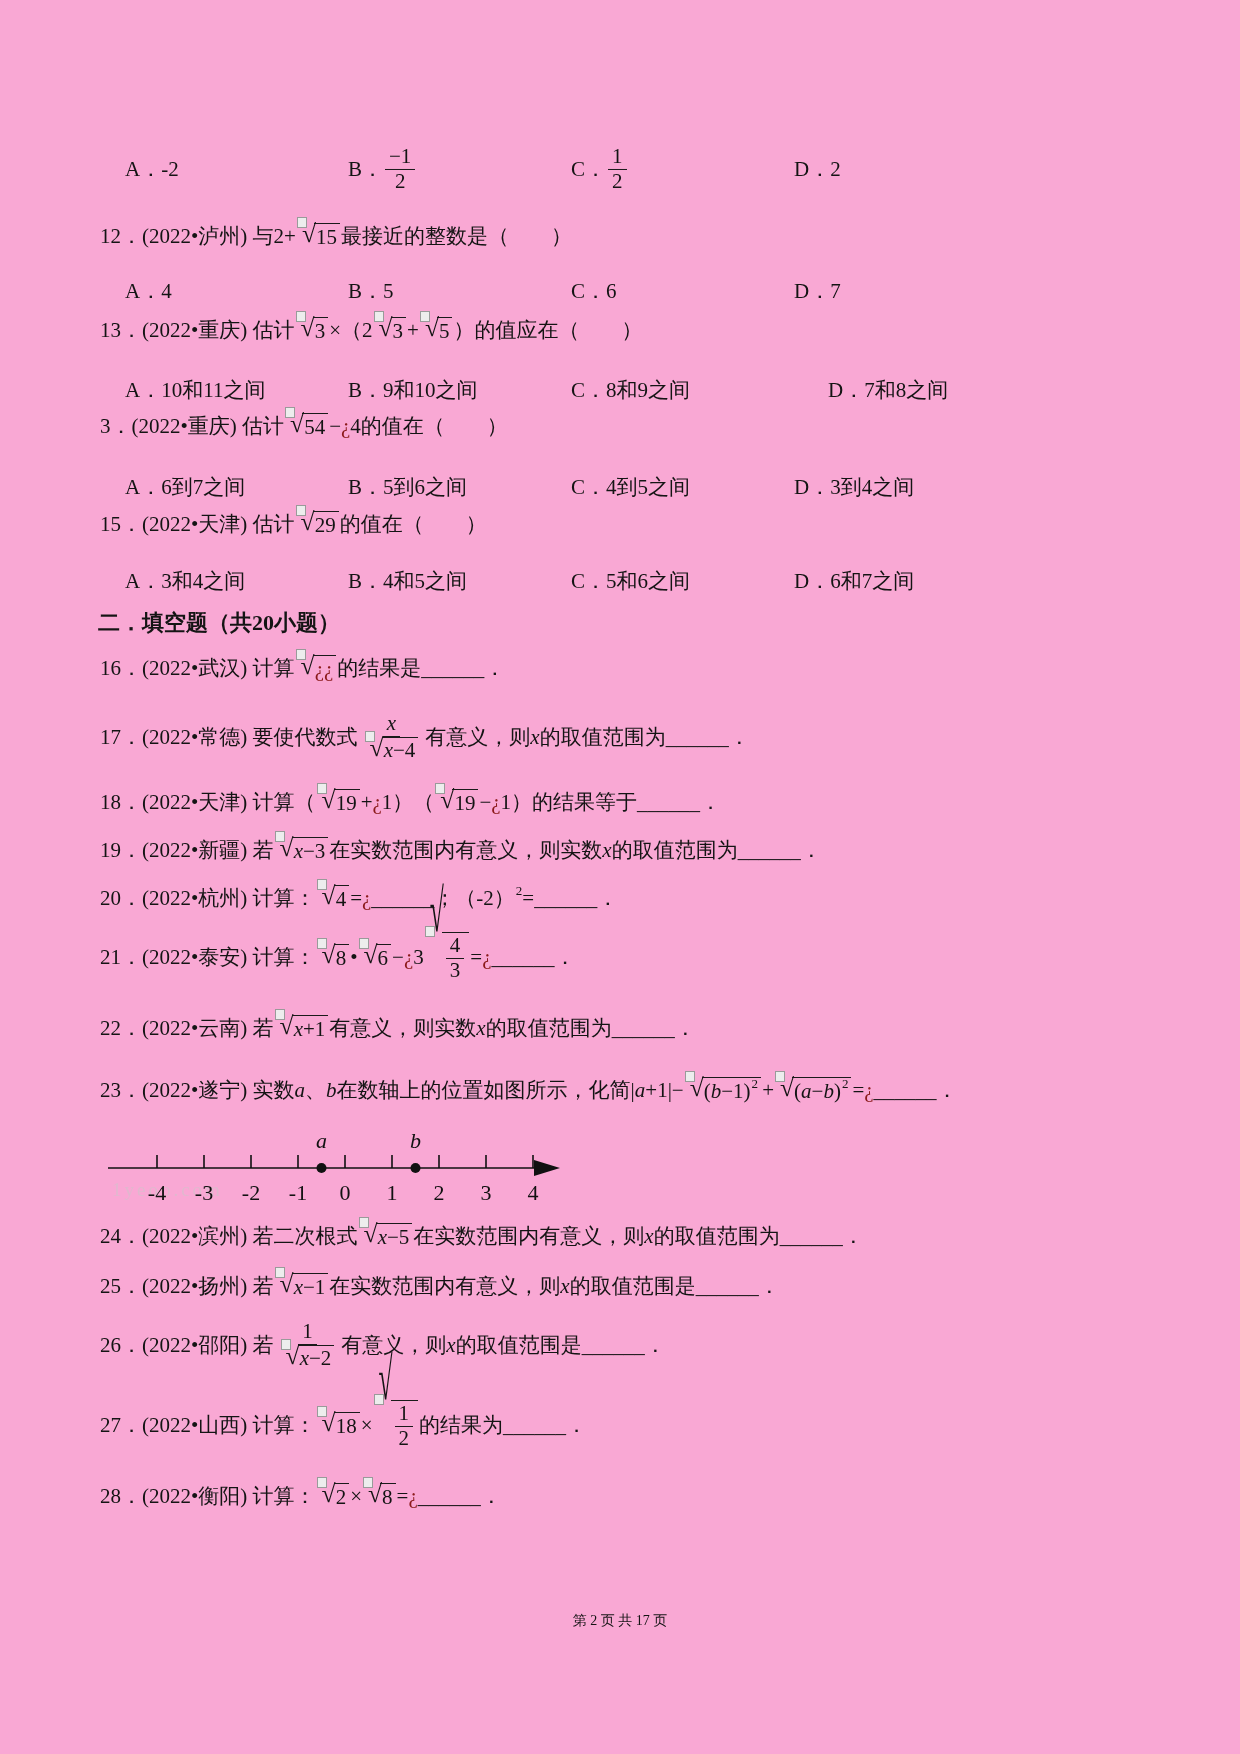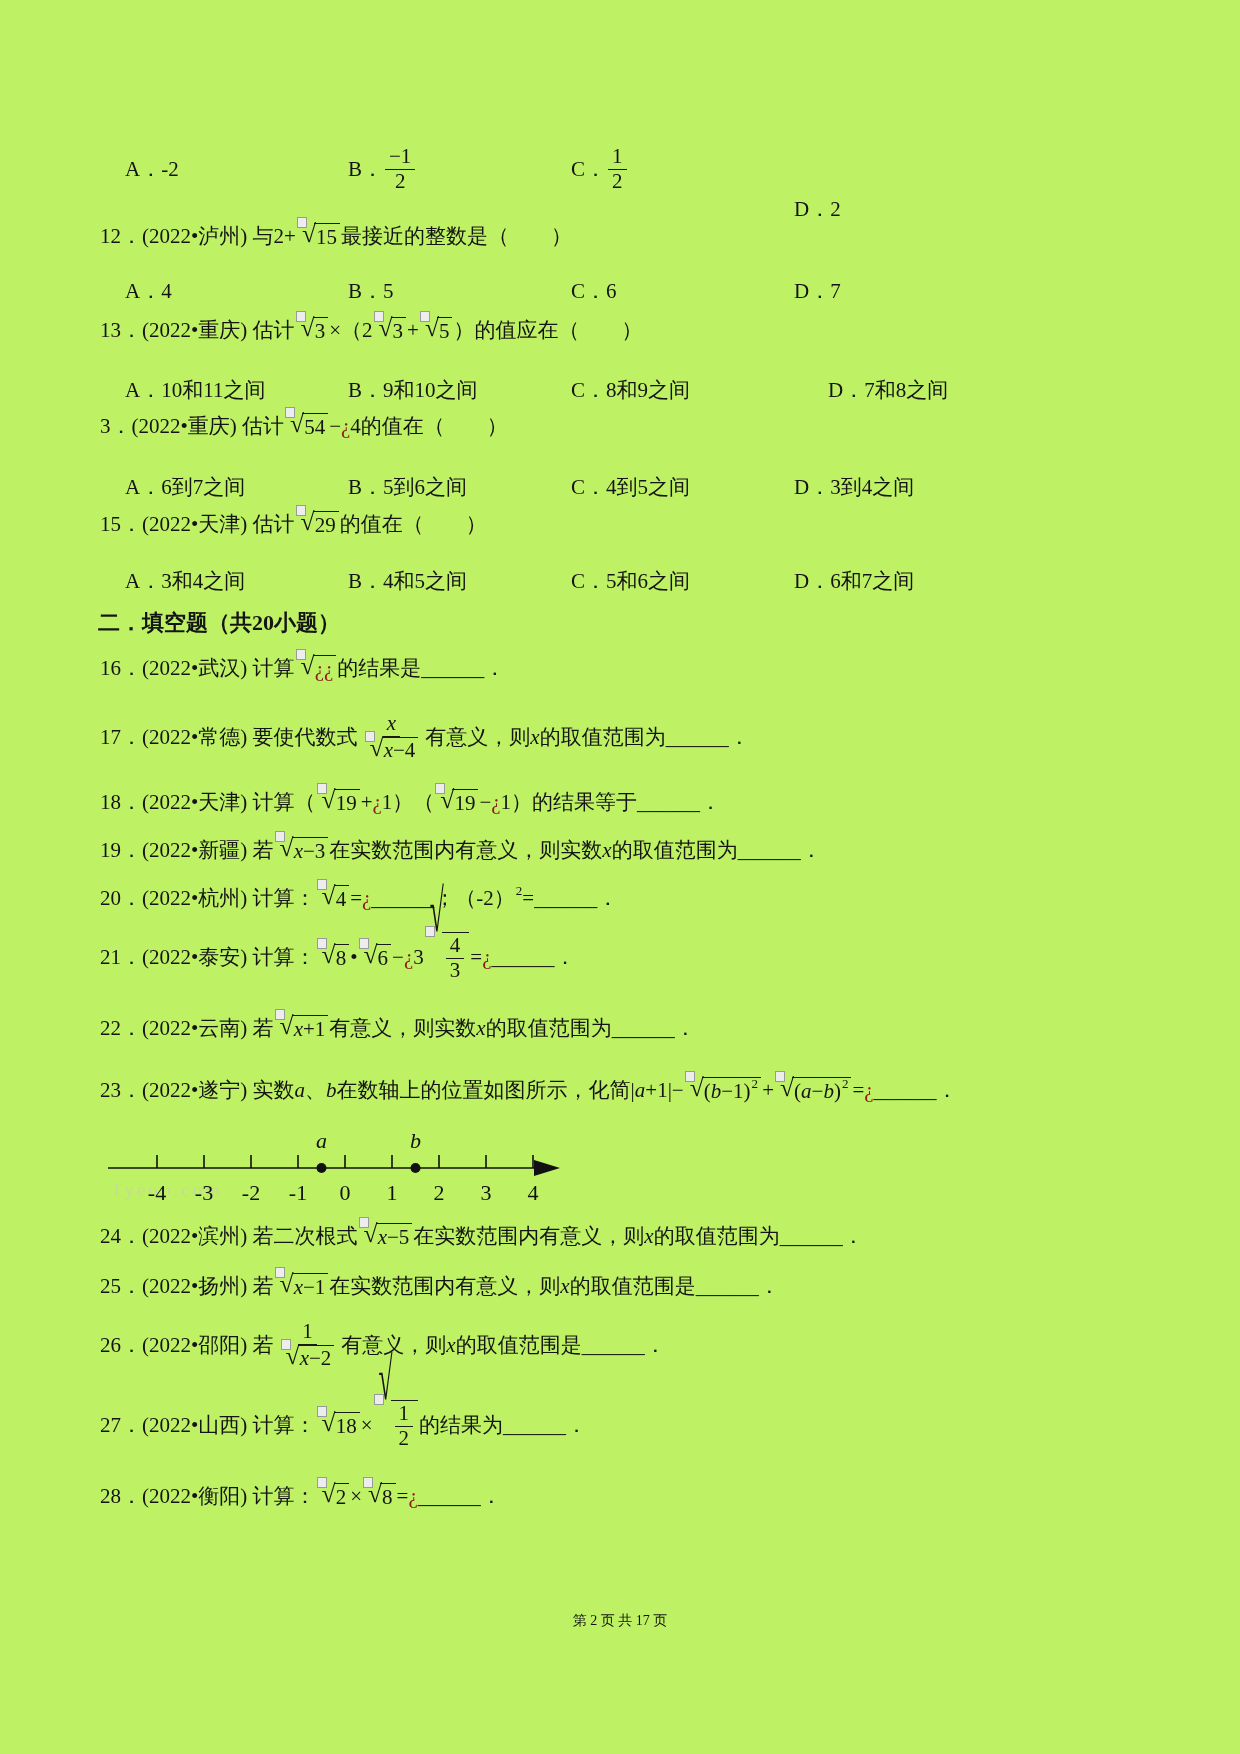--- a/index.html
+++ b/index.html
@@ -1,17 +1,17 @@
 <!DOCTYPE html>
 <html><head>
 <meta charset="utf-8">
 <style>
   html,body{margin:0;padding:0;background:#ffffff;}
   .page{
-    position:relative;width:1240px;height:1754px;background:#bef264;
+    position:relative;width:1240px;height:1754px;background:#f9a8d4;
     font-family:"Liberation Serif","DejaVu Serif",serif;
     font-size:21px;color:#141414;overflow:hidden;
   }
   .line{position:absolute;left:100px;display:flex;align-items:center;white-space:nowrap;}
   .line.opts{left:125px;height:30px;}
   .line.opts.tallopts{height:58px;}
   .col{position:absolute;top:50%;transform:translateY(-50%);display:flex;align-items:center;white-space:nowrap;}
   .section{position:absolute;left:98px;font-weight:bold;font-size:22px;
     font-family:"Liberation Serif","DejaVu Serif",serif;}
   .footer{position:absolute;left:0;width:100%;text-align:center;font-size:14px;}
@@ -56,21 +56,21 @@
         <span class="t">C．</span>
         <span class="frac">
           <span class="fn">
             <span class="t">1</span>
           </span>
           <span class="fd">
             <span class="t">2</span>
           </span>
         </span>
       </span>
-      <span class="col" style="left: 669px; margin-top: 40px;">
+      <span class="col" style="left: 669px;">
         <span class="t">D．2</span>
       </span>
     </div>
 
   <div class="line" style="top:222px">
       <span class="t">12．(2022•泸州) 与2+</span>
       <span class="sqrt">
         <span class="idx"></span>
         <span class="radsign">√</span>
         <span class="radicand">

